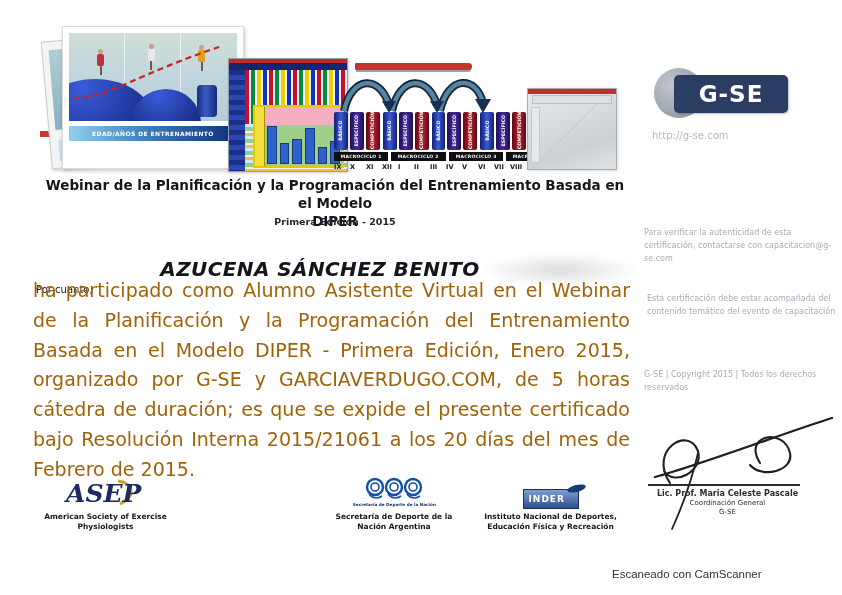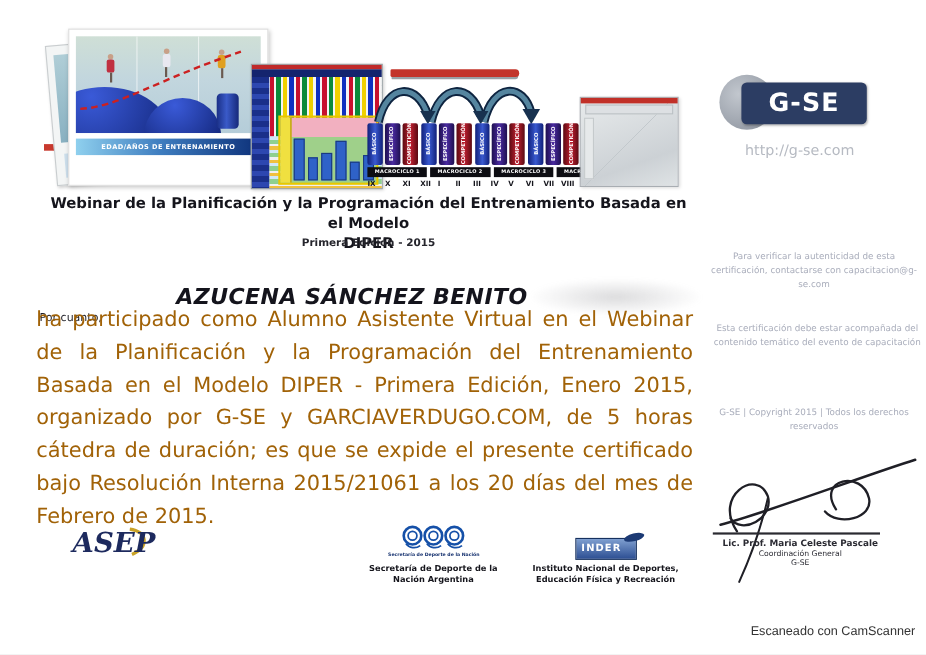--- a/index.html
+++ b/index.html
@@ -91,22 +91,22 @@
   .body-text{position:absolute;left:33px;top:276px;width:597px;font-size:19px;
          line-height:1.57;text-align:justify;color:#a16207;}
 
   
   .gse-logo{position:absolute;left:652px;top:66px;width:150px;height:58px;}
   .gse-circle{position:absolute;left:2px;top:2px;width:50px;height:50px;border-radius:50%;
          background:radial-gradient(circle at 35% 35%,#c2c7ce,#878e99);}
   .gse-rect{position:absolute;left:22px;top:9px;width:114px;height:38px;background:#2c3d63;
          border-radius:5px;display:flex;align-items:center;justify-content:center;box-shadow:1px 1px 2px rgba(0,0,0,.25);}
   .gse-rect span{color:#fff;font-weight:bold;font-size:23px;letter-spacing:1px;}
-  .gse-url{position:absolute;left:652px;top:130px;width:150px;text-align:center;font-size:13px;color:#b6bac2;}
-  .note{position:absolute;width:192px;text-align:center;font-size:8px;line-height:1.6;color:#a9adbb;}
+  .gse-url{position:absolute;left:652px;top:130px;width:150px;font-size:10px;color:#b6bac2;}
+  .note{position:absolute;width:192px;text-align:left;font-size:8px;line-height:1.6;color:#a9adbb;}
   .note-1{left:644px;top:227px;}
   .note-2{left:647px;top:293px;}
   .note-3{left:644px;top:369px;}
 
   
   .sig{position:absolute;left:640px;top:413px;width:200px;height:125px;}
   .sig svg{position:absolute;left:0;top:0;}
   .sig-line{position:absolute;left:8px;top:71px;width:152px;height:2px;background:#2a2a30;}
   .sig-text{position:absolute;left:5px;top:76px;width:165px;text-align:center;color:#2b2b33;}
   .sig-name{font-size:8px;font-weight:bold;}
@@ -122,21 +122,21 @@
   .sp-3{left:320px;top:446px;width:148px;}
   .sp-3 .logo-box{height:40px;flex-direction:column;align-items:center;justify-content:flex-end;}
   .rings-caption{font-size:6px;transform:scale(.7);color:#14306e;font-weight:bold;white-space:nowrap;line-height:1.1;}
   .sp-4{left:468px;top:450px;width:165px;}
   .inder-box{position:relative;width:56px;height:20px;border:1px solid #16305e;
          background:linear-gradient(#7f9fd0,#2d4f93);display:flex;align-items:center;padding-left:5px;box-sizing:border-box;}
   .inder-box span{color:#fff;font-weight:bold;font-size:9px;letter-spacing:1px;}
   .inder-ellipse{position:absolute;right:-8px;top:-5px;width:19px;height:7px;border-radius:50%;
          background:#1c3a74;transform:rotate(-14deg);}
 
-  .scanner{position:absolute;right:10px;top:568px;width:220px;text-align:right;
+  .scanner{position:absolute;right:10px;top:568px;width:220px;text-align:left;
          font-size:11.5px;color:#333;font-family:"Liberation Sans",sans-serif;}
 </style>
 </head>
 <body>
 
 <div class="page">
 
   <div class="collage">
     <div class="red-tick"></div>
 
@@ -328,20 +328,21 @@
     </div>
   </div>
 
   <div class="sponsor sp-1">
     <div class="logo-box">
       <svg width="92" height="32" viewBox="0 0 92 32">
         <path d="M58,4 C74,6 76,20 60,27" fill="none" stroke="#c9a227" stroke-width="3"></path>
         <text x="6" y="25" font-size="25" font-style="italic" font-weight="bold" fill="#1d2a5e" font-family="DejaVu Serif, serif">ASEP</text>
       </svg>
     </div>
+    <div class="caption">American Society of Exercise Physiologists</div>
   </div>
 
 
   <div class="sponsor sp-3">
     <div class="logo-box">
       <svg width="64" height="26" viewBox="0 0 64 26">
         <circle cx="13" cy="11" r="8" fill="none" stroke="#1550a8" stroke-width="2.4"></circle>
         <circle cx="32" cy="11" r="8" fill="none" stroke="#1550a8" stroke-width="2.4"></circle>
         <circle cx="51" cy="11" r="8" fill="none" stroke="#1550a8" stroke-width="2.4"></circle>
         <circle cx="13" cy="11" r="4" fill="none" stroke="#1550a8" stroke-width="1.6"></circle>

